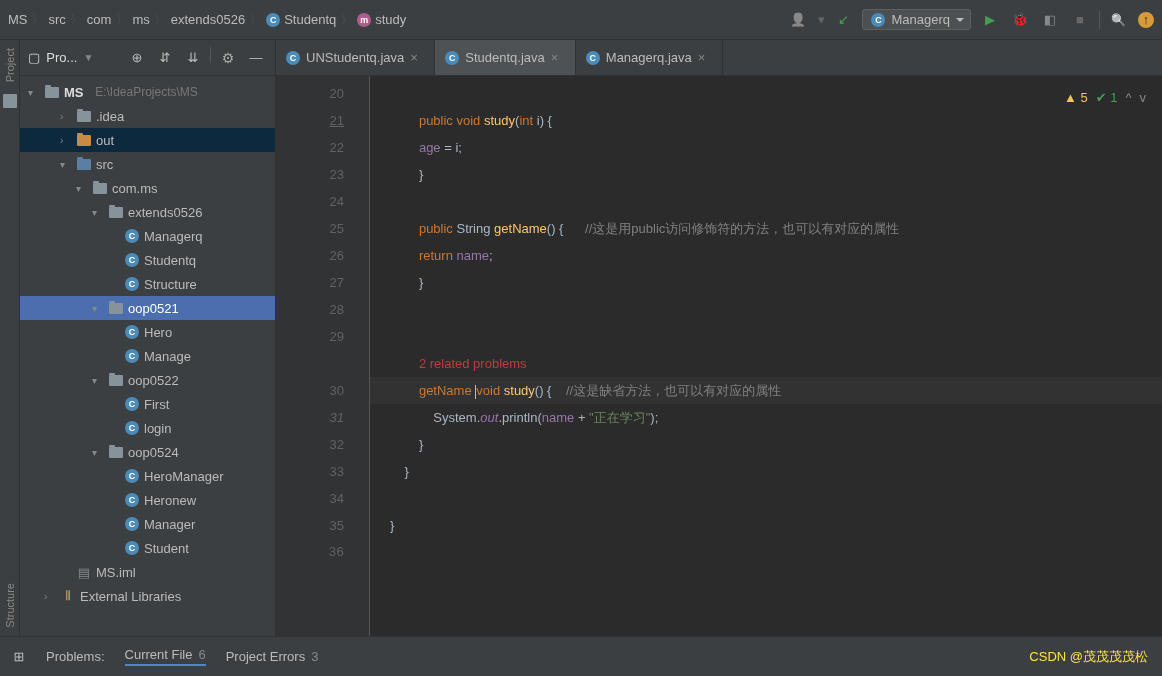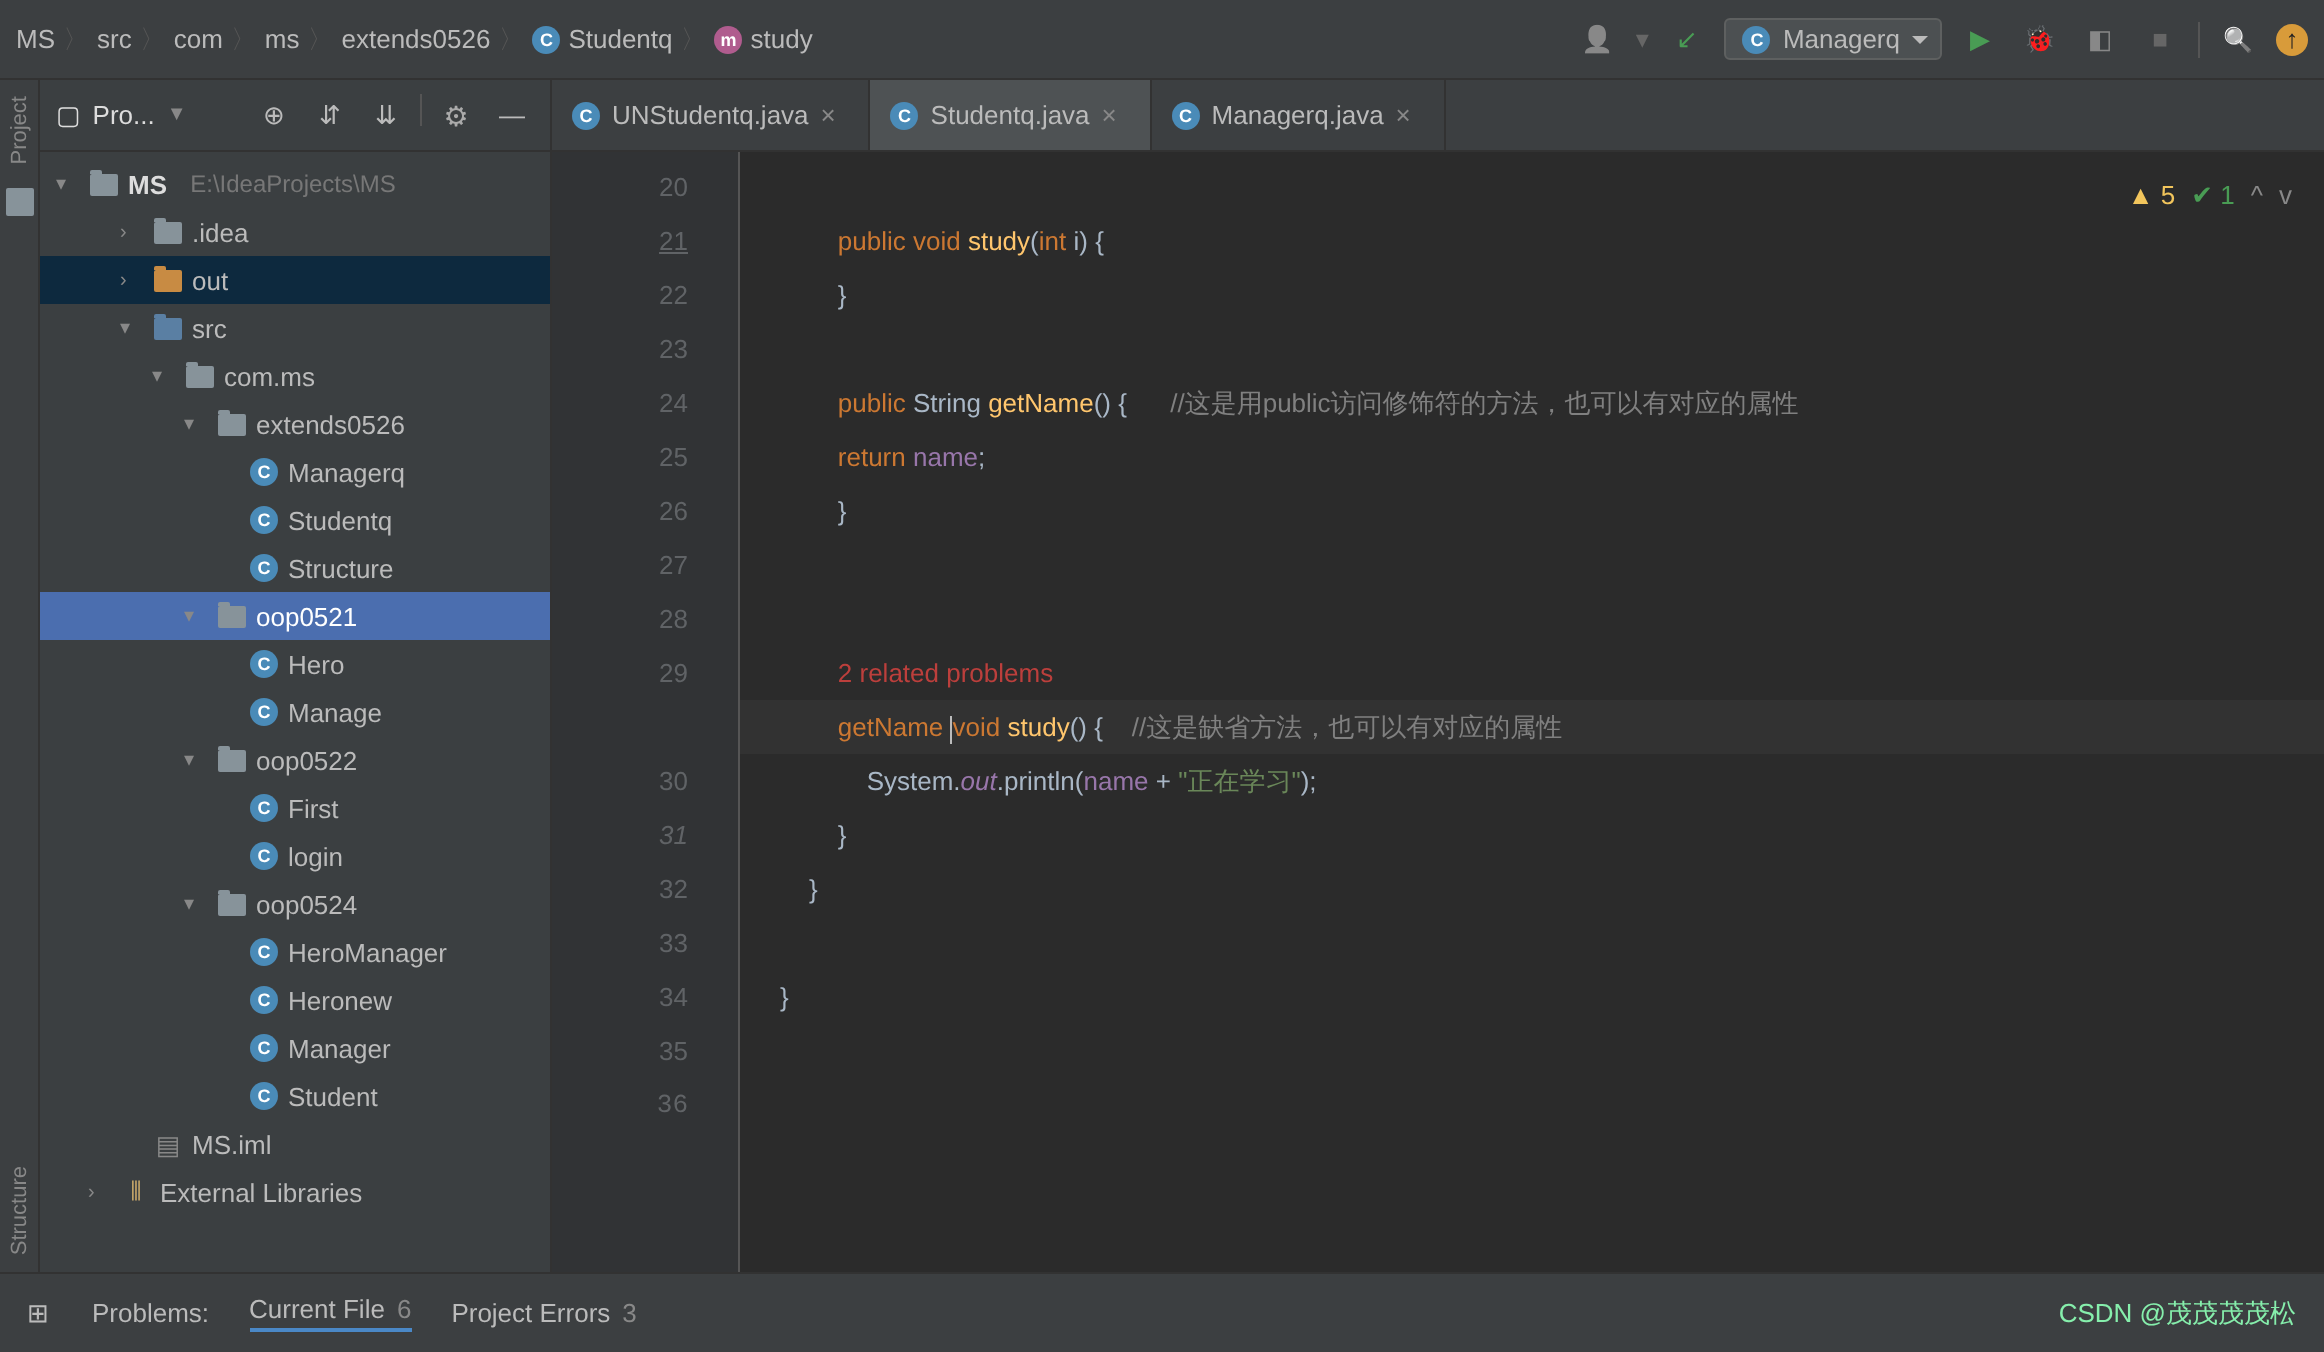--- a/index.html
+++ b/index.html
@@ -47,21 +47,21 @@
 .field { color: #9876aa; }
 .err { color: #bc3f3c; }
 .static-field { color: #9876aa; font-style: italic; }
 .indicators { position: absolute; top: 8px; right: 16px; display: flex; gap: 8px; font-size: 12px; align-items: center; }
 .badge-warn { color: #f2c55c; }
 .badge-ok { color: #499c54; }
 .bottom-bar { height: 40px; display: flex; align-items: center; border-top: 1px solid #323232; padding: 0 12px; gap: 20px; position: relative; }
 .bottom-tab { color: #bbb; display: flex; gap: 6px; align-items: center; }
 .bottom-tab.active { border-bottom: 2px solid #4a88c7; padding-bottom: 2px; }
 .count-badge { color: #888; }
-.watermark { position: absolute; right: 14px; bottom: 10px; color: #86efac; font-size: 13px; }
+.watermark { position: absolute; right: 14px; bottom: 10px; color: #fde047; font-size: 13px; }
 .folder-icon { width: 14px; height: 11px; background: #87939a; border-radius: 1px; position: relative; }
 .folder-icon.orange { background: #c88b43; }
 .folder-icon.blue { background: #5a7fa3; }
 .folder-icon::before { content:''; position:absolute; top:-2px; left:0; width:6px; height:2px; background:inherit; border-radius:1px 1px 0 0;}
 .class-icon { width:14px; height:14px; background:#4a8bb8; border-radius:50%; display:flex; align-items:center; justify-content:center; color:#fff; font-size:9px; font-weight:bold; }
 .method-icon { width:14px; height:14px; background:#b05c8e; border-radius:50%; display:flex; align-items:center; justify-content:center; color:#fff; font-size:9px; font-weight:bold; }
 .gear-icon::before { content:'⚙'; color:#aaa; font-size:14px;}
 .search-icon::before { content:'🔍'; font-size:12px; filter:grayscale(1) brightness(1.3);}
 .play-icon { color:#499c54; }
 .bug-icon { color:#499c54; }
@@ -342,20 +342,21 @@
       <div class="fold-gutter"></div>
       <div class="code" id="code">
         <div class="indicators">
           <span class="badge-warn">▲ <span>5</span></span>
           <span class="badge-ok">✔ <span>1</span></span>
           <span style="color:#888">^</span>
           <span style="color:#888">v</span>
         </div>
       <div class="code-line">&nbsp;</div>
           <div class="code-line">        <span class="kw">public void</span> <span class="method">study</span>(<span class="type">int</span> i) {</div>
+          <div class="code-line">        <span class="field">age</span> = i;</div>
           <div class="code-line">        }</div>
           <div class="code-line">&nbsp;</div>
           <div class="code-line">        <span class="kw">public</span> String <span class="method">getName</span>() {      <span class="comment">//这是用public访问修饰符的方法，也可以有对应的属性</span></div>
           <div class="code-line">        <span class="kw">return</span> <span class="field">name</span>;</div>
           <div class="code-line">        }</div>
           <div class="code-line">&nbsp;</div>
           <div class="code-line">&nbsp;</div>
           <div class="code-line">        <span class="err">2 related problems</span></div>
           <div class="code-line current">        <span class="kw">getName</span> <span class="caret"></span><span class="kw">void</span> <span class="method">study</span>() {    <span class="comment">//这是缺省方法，也可以有对应的属性</span></div>
           <div class="code-line">            System.<span class="static-field">out</span>.println(<span class="field">name</span> + <span class="str">"正在学习"</span>);</div>

